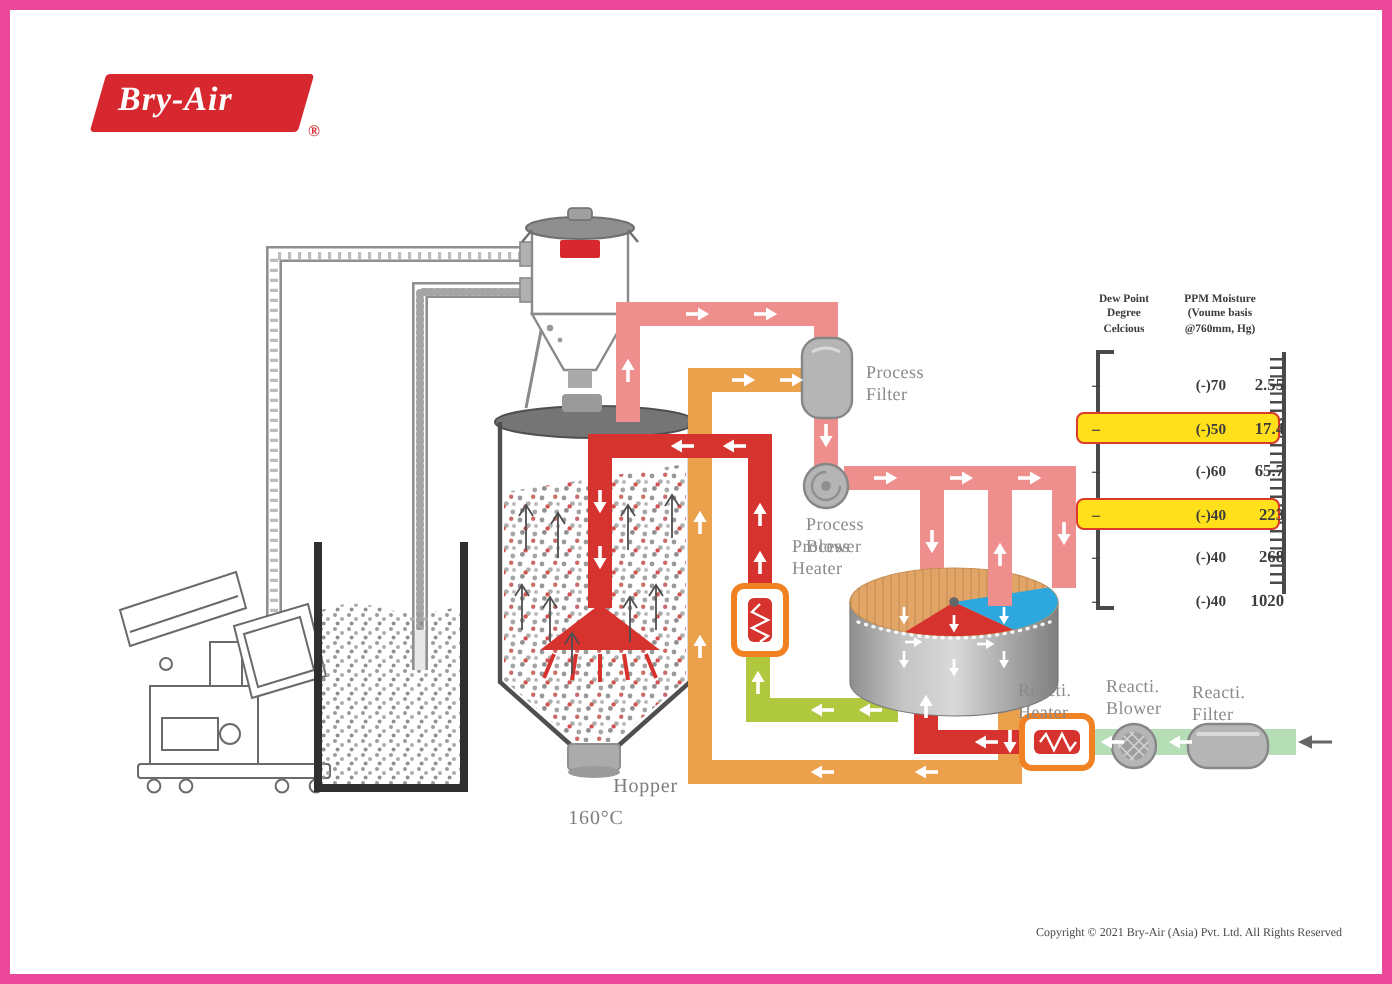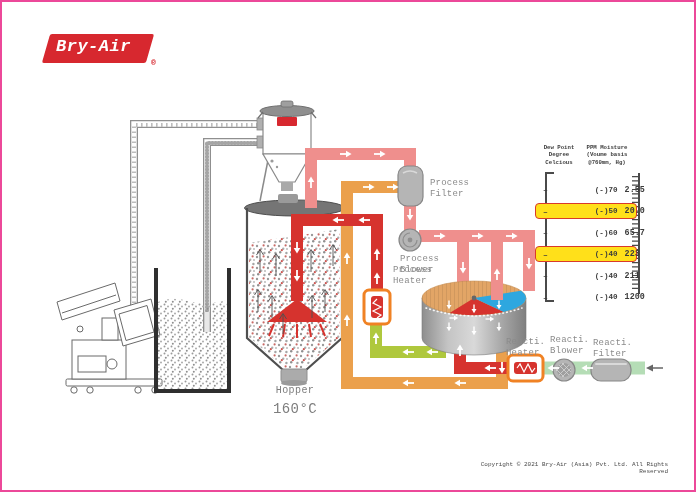--- a/index.html
+++ b/index.html
@@ -1,45 +1,45 @@
 <!DOCTYPE html>
 <html style="--pink: #EF8F8D; --red: #D6332E; --orange: #EBA04C; --green: #AFC83D; --rgreen: #B5DDB6; --heaterborder: #F08224; --tan: #E2A566; --blue: #2EA7DF; --logored: #D7282F; --hl: #FFE01A; --hlb: #D93A2B;"><head>
 <meta charset="utf-8">
 <style>
   html,body{margin:0;padding:0;background:#e8e8e8;}
-  .page{position:relative;width:696px;height:492px;background:#fff;border:2px solid #ec4899;
-        box-sizing:border-box;overflow:hidden;font-family:Liberation Mono, monospace;}
+  .page{position:relative;width:696px;height:492px;background:#fff;border:5px solid #ec4899;
+        box-sizing:border-box;overflow:hidden;font-family:Liberation Serif, serif;}
   svg.diagram{position:absolute;left:0;top:0;}
   
   .logo{position:absolute;left:44px;top:32px;width:110px;height:30px;}
   .logo-shape{position:absolute;left:0;top:0;width:104px;height:29px;background:var(--logored);
               transform:skewX(-16deg);border-radius:2px;}
   .logo-text{position:absolute;left:10px;top:3px;width:92px;color:#fff;font-style:italic;
              font-weight:bold;font-size:17px;letter-spacing:.5px;}
   .logo-reg{position:absolute;left:105px;top:24px;color:var(--logored);font-size:8px;font-weight:bold;}
   
   .lbl{position:absolute;color:#8b8b8b;font-size:9px;line-height:1.18;white-space:pre-line;
        letter-spacing:.2px;}
-  .hopper-name{position:absolute;left:252px;top:383px;width:82px;text-align:center;
+  .hopper-name{position:absolute;left:252px;top:383px;width:82px;text-align:right;
                color:#7d7d7d;font-size:10px;letter-spacing:.4px;}
   .hopper-temp{position:absolute;left:252px;top:399px;width:82px;text-align:center;
-               color:#7d7d7d;font-size:14px;letter-spacing:.4px;}
+               color:#7d7d7d;font-size:10px;letter-spacing:.4px;}
   
   .dtable{position:absolute;left:533px;top:142px;width:108px;height:170px;color:#3c3c3c;}
   .thead{position:absolute;top:0;font-size:5.7px;font-weight:bold;text-align:center;line-height:1.3;
          white-space:pre-line;}
   .thead.c1{left:0;width:48px;}
   .thead.c2{left:44px;width:56px;}
   .trow{position:absolute;left:0;width:104px;height:15px;display:flex;align-items:center;}
   .trow .hl{position:absolute;left:0;top:-1px;width:102px;height:16px;background:var(--hl);
             border:1.6px solid var(--hlb);border-radius:4px;box-sizing:border-box;}
   .trow span{position:relative;z-index:1;}
   .tick{width:9px;margin-left:8px;font-weight:bold;font-size:8px;}
   .dew{width:31px;font-weight:bold;font-size:7.6px;padding-left:47px;}
-  .ppm{width:38px;margin-left:7px;text-align:left;font-weight:bold;font-size:8.4px;}
+  .ppm{width:38px;margin-left:7px;text-align:right;font-weight:bold;font-size:8.4px;}
   
   .copyright{position:absolute;left:470px;top:459px;width:196px;text-align:right;
              font-size:6px;color:#4a4a4a;}
   
   .pipe{fill:none;stroke-linejoin:miter;}
   .pk{stroke:var(--pink);stroke-width:12;}
   .rd{stroke:var(--red);stroke-width:12;}
   .gn{stroke:var(--green);stroke-width:12;}
   .og{stroke:var(--orange);stroke-width:12;}
   .rg{stroke:var(--rgreen);stroke-width:13;}
@@ -305,41 +305,41 @@
   <div id="trows">
         <div class="trow" style="top: 38px;">
           <span class="tick">–</span>
           <span class="dew">(-)70</span>
           <span class="ppm">2.55</span>
         </div>
         <div class="trow" style="top: 59.5px;">
           <div class="hl"></div>
           <span class="tick">–</span>
           <span class="dew">(-)50</span>
-          <span class="ppm">20.0</span>
+          <span class="ppm">17.4</span>
         </div>
         <div class="trow" style="top: 81px;">
           <span class="tick">–</span>
           <span class="dew">(-)60</span>
           <span class="ppm">65.7</span>
         </div>
         <div class="trow" style="top: 102.5px;">
           <div class="hl"></div>
           <span class="tick">–</span>
           <span class="dew">(-)40</span>
           <span class="ppm">223</span>
         </div>
         <div class="trow" style="top: 124px;">
           <span class="tick">–</span>
           <span class="dew">(-)40</span>
-          <span class="ppm">211</span>
+          <span class="ppm">268</span>
         </div>
         <div class="trow" style="top: 145.5px;">
           <span class="tick">–</span>
           <span class="dew">(-)40</span>
-          <span class="ppm">1200</span>
+          <span class="ppm">1020</span>
         </div>
       </div>
 </div>
 
 <div class="copyright">Copyright © 2021 Bry-Air (Asia) Pvt. Ltd. All Rights Reserved</div>
 
 </div>
 
 </body></html>

